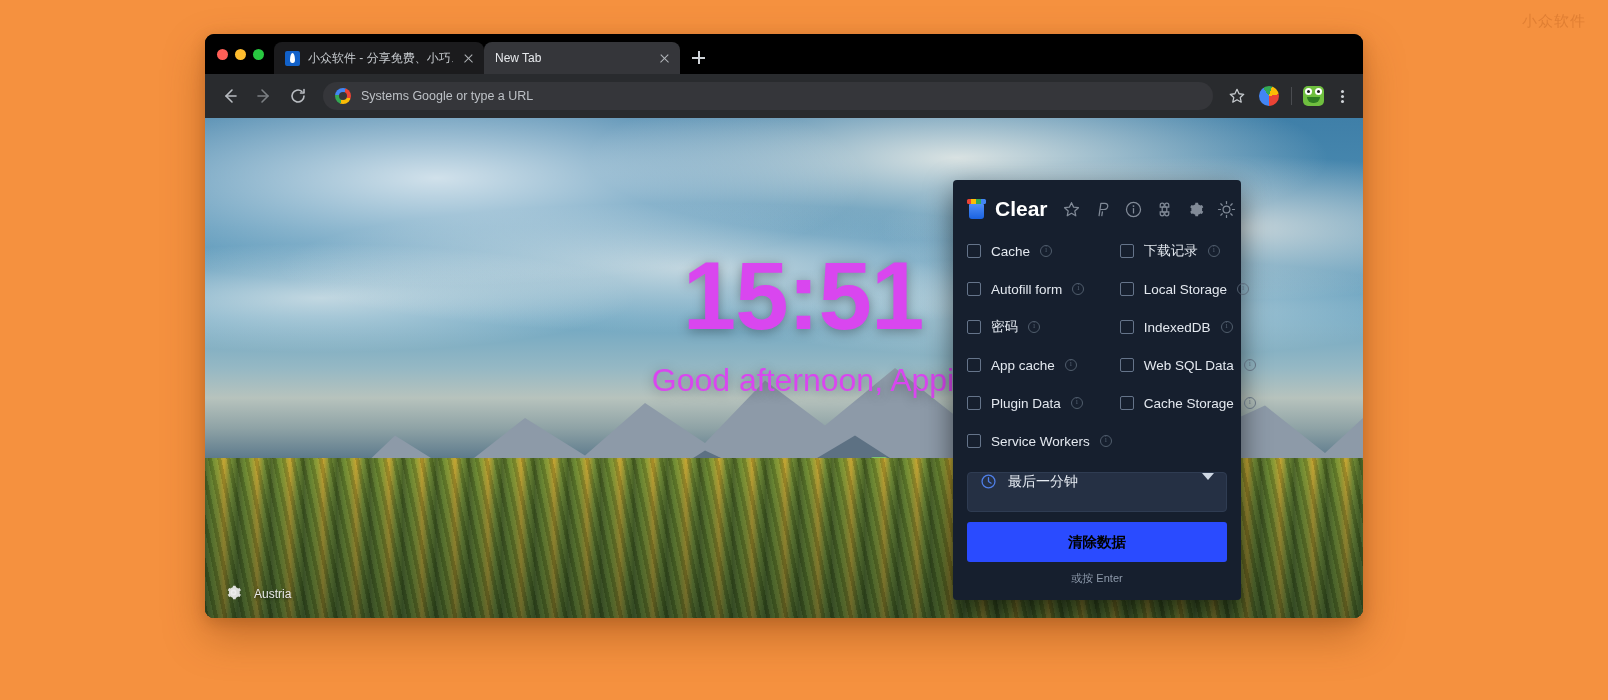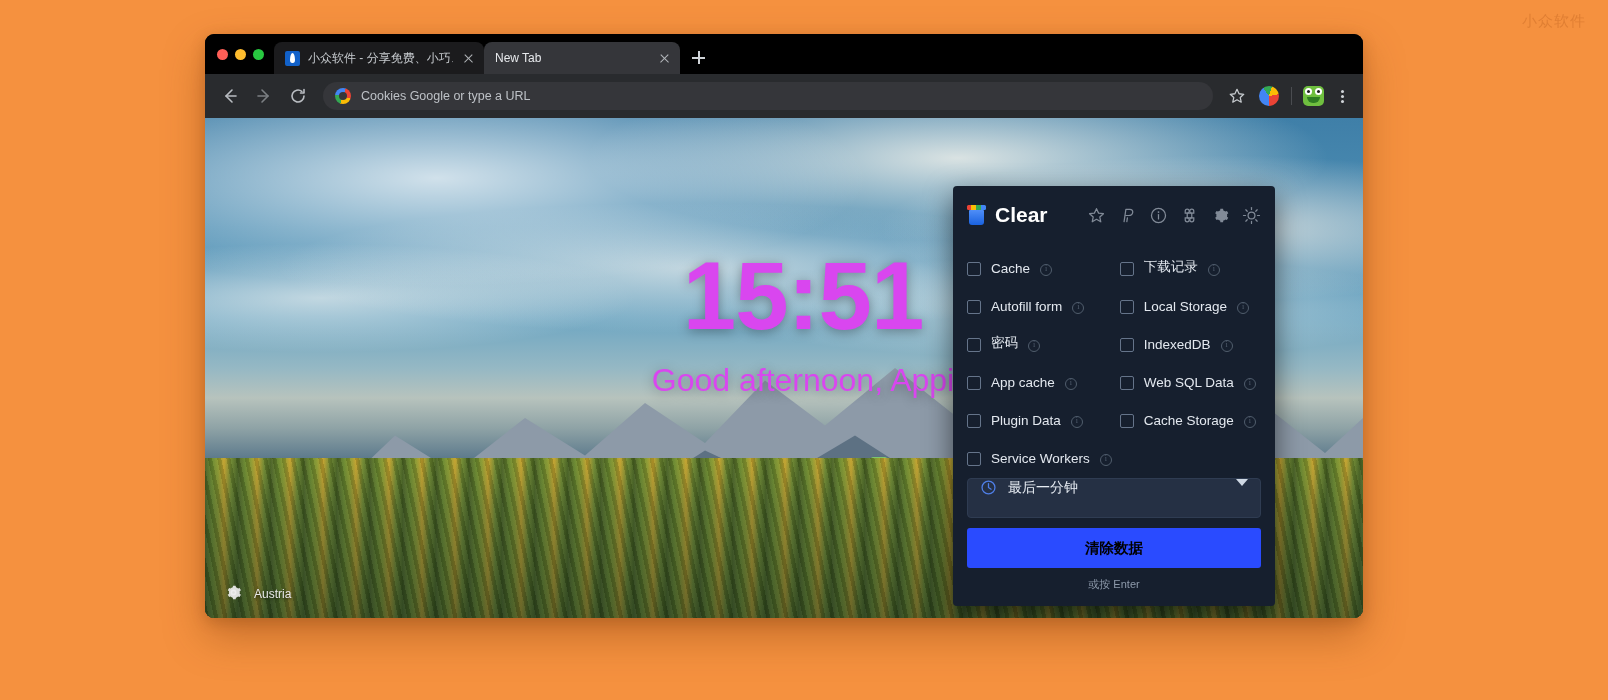--- a/index.html
+++ b/index.html
@@ -160,22 +160,22 @@
 
   .footer-left {
     position:absolute; left: 20px; bottom: 14px;
     display:flex; align-items:center; gap:12px;
     color:#e8e8e8; font-size:12px;
     text-shadow:0 1px 3px rgba(0,0,0,.6);
   }
 
   
   .popup {
-    position:absolute; left: 748px; top: 68px;
-    width: 322px; background: #161f2e;
+    position:absolute; left: 748px; top: 62px;
+    width: 288px; background: #161f2e;
     border-radius: 4px; padding: 12px 14px 14px;
     box-shadow: 0 10px 28px rgba(0,0,0,.55);
     color: #dfe5ec;
   }
   .popup-head { display:flex; align-items:center; gap:0; height: 34px; }
   .bin {
     width: 19px; height: 20px; position: relative; flex:none; margin-right: 9px;
   }
   .bin .lid {
     position:absolute; top:0; left:0; width:19px; height:5px; border-radius:1.5px;
@@ -186,21 +186,21 @@
     background: linear-gradient(#4f8ef7,#1a62e0); border-radius: 1px 1px 3px 3px;
   }
   .popup-title { font-size: 21px; font-weight: 700; color:#ffffff; margin-right: 14px; }
   .head-icons { display:flex; align-items:center; gap: 12px; margin-left:auto; }
   .hicon { width:19px; height:19px; opacity:.62; flex:none; display:block; }
 
   .grid {
     display:grid; grid-template-columns: 1fr 1fr;
     column-gap: 8px; row-gap: 0; margin-top: 6px;
   }
-  .row { display:flex; align-items:flex-end; gap:10px; height: 38px; }
+  .row { display:flex; align-items:center; gap:10px; height: 38px; }
   .cb {
     width: 14px; height: 14px; flex:none;
     border: 1.5px solid #65748a; border-radius: 2px; background: transparent;
   }
   .row-label { font-size: 13.5px; color:#e3e8ef; white-space:nowrap; }
   .info {
     width: 12px; height: 12px; border-radius:50%; flex:none;
     border: 1px solid #5b6878; position:relative; opacity:.85;
   }
   .info::after{
@@ -269,21 +269,21 @@
     </div>
     <div class="navbtn">
       <svg width="20" height="20" viewBox="0 0 20 20" fill="none" stroke="#b9bdc2" stroke-width="1.6">
         <path d="M16 10 a6 6 0 1 1 -2.2 -4.6" stroke-linecap="round"></path>
         <path d="M16 3.5 V7 H12.5" stroke-linecap="round" stroke-linejoin="round"></path>
       </svg>
     </div>
 
     <div class="omnibox">
       <span class="g-icon"></span>
-      <span class="omni-text">Cookies Google or type a URL</span>
+      <span class="omni-text">Systems Google or type a URL</span>
     </div>
 
     <div class="tb-icon">
       <svg width="18" height="18" viewBox="0 0 20 20" fill="none" stroke="#c6cace" stroke-width="1.4" style="position:absolute;left:5px;top:5px">
         <path d="M10 2.6 l2.3 4.9 5.2.6 -3.9 3.6 1.1 5.2 -4.7-2.7 -4.7 2.7 1.1-5.2 -3.9-3.6 5.2-.6z" stroke-linejoin="round"></path>
       </svg>
     </div>
     <div class="avatar"></div>
     <div class="divider-v"></div>
     <div class="ext-icon">

